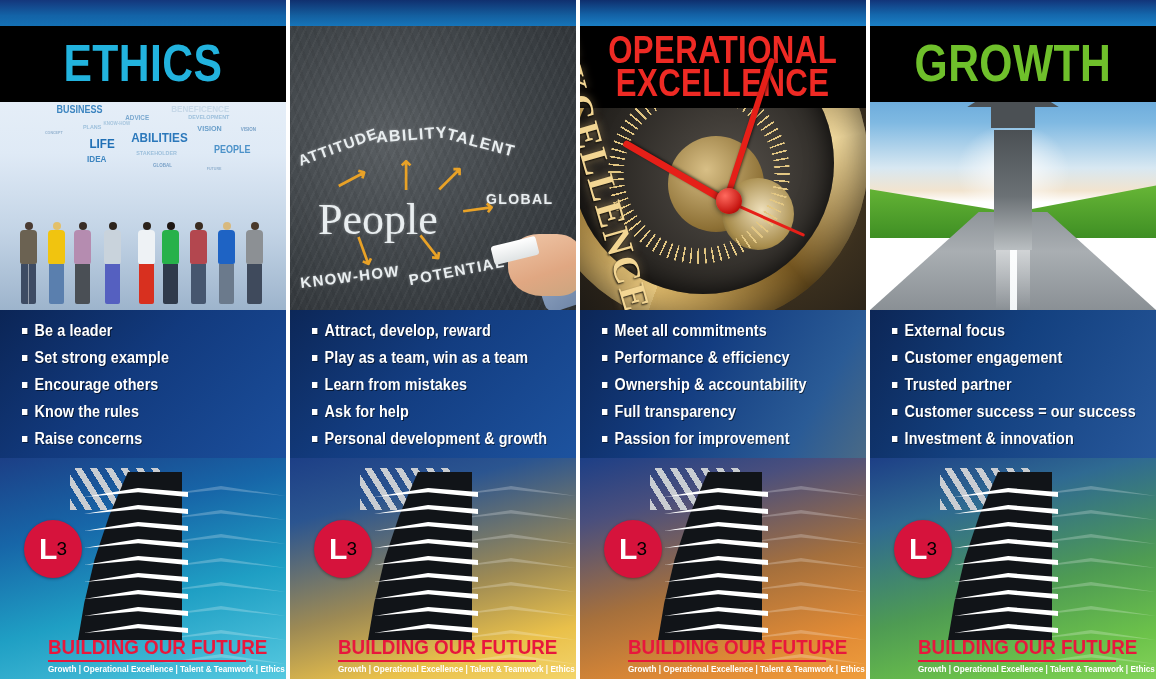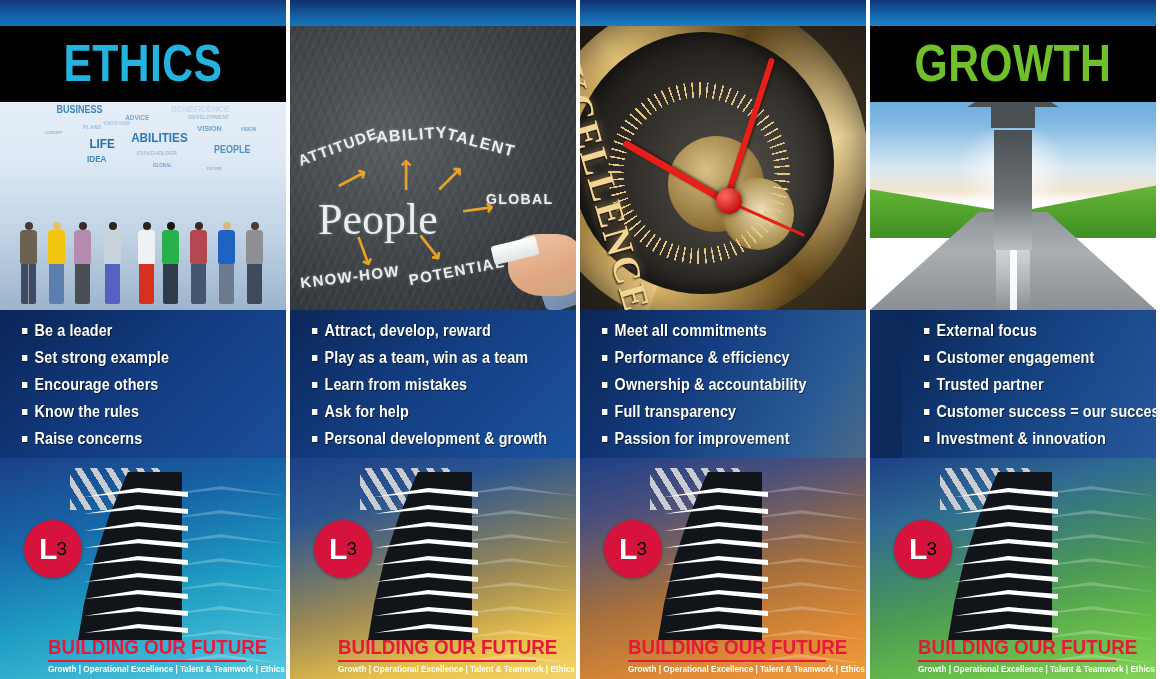--- a/index.html
+++ b/index.html
@@ -152,21 +152,21 @@
   
   .bullets{
     position:absolute; top:310px; left:0; right:0; height:148px;
     padding:12px 10px 0 22px;
     background:linear-gradient(180deg,#0d2c63 0%,#123a7c 35%,#16458c 70%,#1b4f9c 100%);
     z-index:3;
   }
   .panel.p1 .bullets{background:linear-gradient(135deg,#0b2556 0%,#123a7e 45%,#1b4f9c 100%);}
   .panel.p2 .bullets{background:linear-gradient(135deg,#0c2758 0%,#133d81 45%,#1d539f 100%);}
   .panel.p3 .bullets{background:linear-gradient(120deg,#0c2656 0%,#133c80 40%,#2a5b96 78%,#4a6a86 100%);}
-  .panel.p4 .bullets{background:linear-gradient(120deg,#0c2656 0%,#13407f 45%,#27589b 100%);margin-left:32px;}
+  .panel.p4 .bullets{background:linear-gradient(120deg,#0c2656 0%,#13407f 45%,#27589b 100%);}
   .bullet{
     display:flex; align-items:baseline; gap:8px;
     margin-bottom:9px;
     color:#ffffff;
     font-family:"Liberation Sans Narrow","Liberation Sans",sans-serif;
     font-weight:bold;
     font-size:16px;
     transform:scaleX(0.9);
     transform-origin:left center;
     text-shadow:1px 1px 0 rgba(0,0,0,.55);
@@ -461,20 +461,24 @@
         <div class="gearB"></div>
         <div class="tickring"></div>
       </div>
       <div class="hand-m"></div>
       <div class="hand-h"></div>
       <div class="hand-s"></div>
       <div class="pivot"></div>
       <div class="exc">EXCELLENCE</div>
     </div>
 
+    <div class="titleband">
+      <div class="title">OPERATIONAL
+EXCELLENCE</div>
+    </div>
 
     <div class="bullets">
       <div class="bullet">
           <span class="sq"></span>
           <span>Meet all commitments</span>
         </div>
       <div class="bullet">
           <span class="sq"></span>
           <span>Performance &amp; efficiency</span>
         </div>

